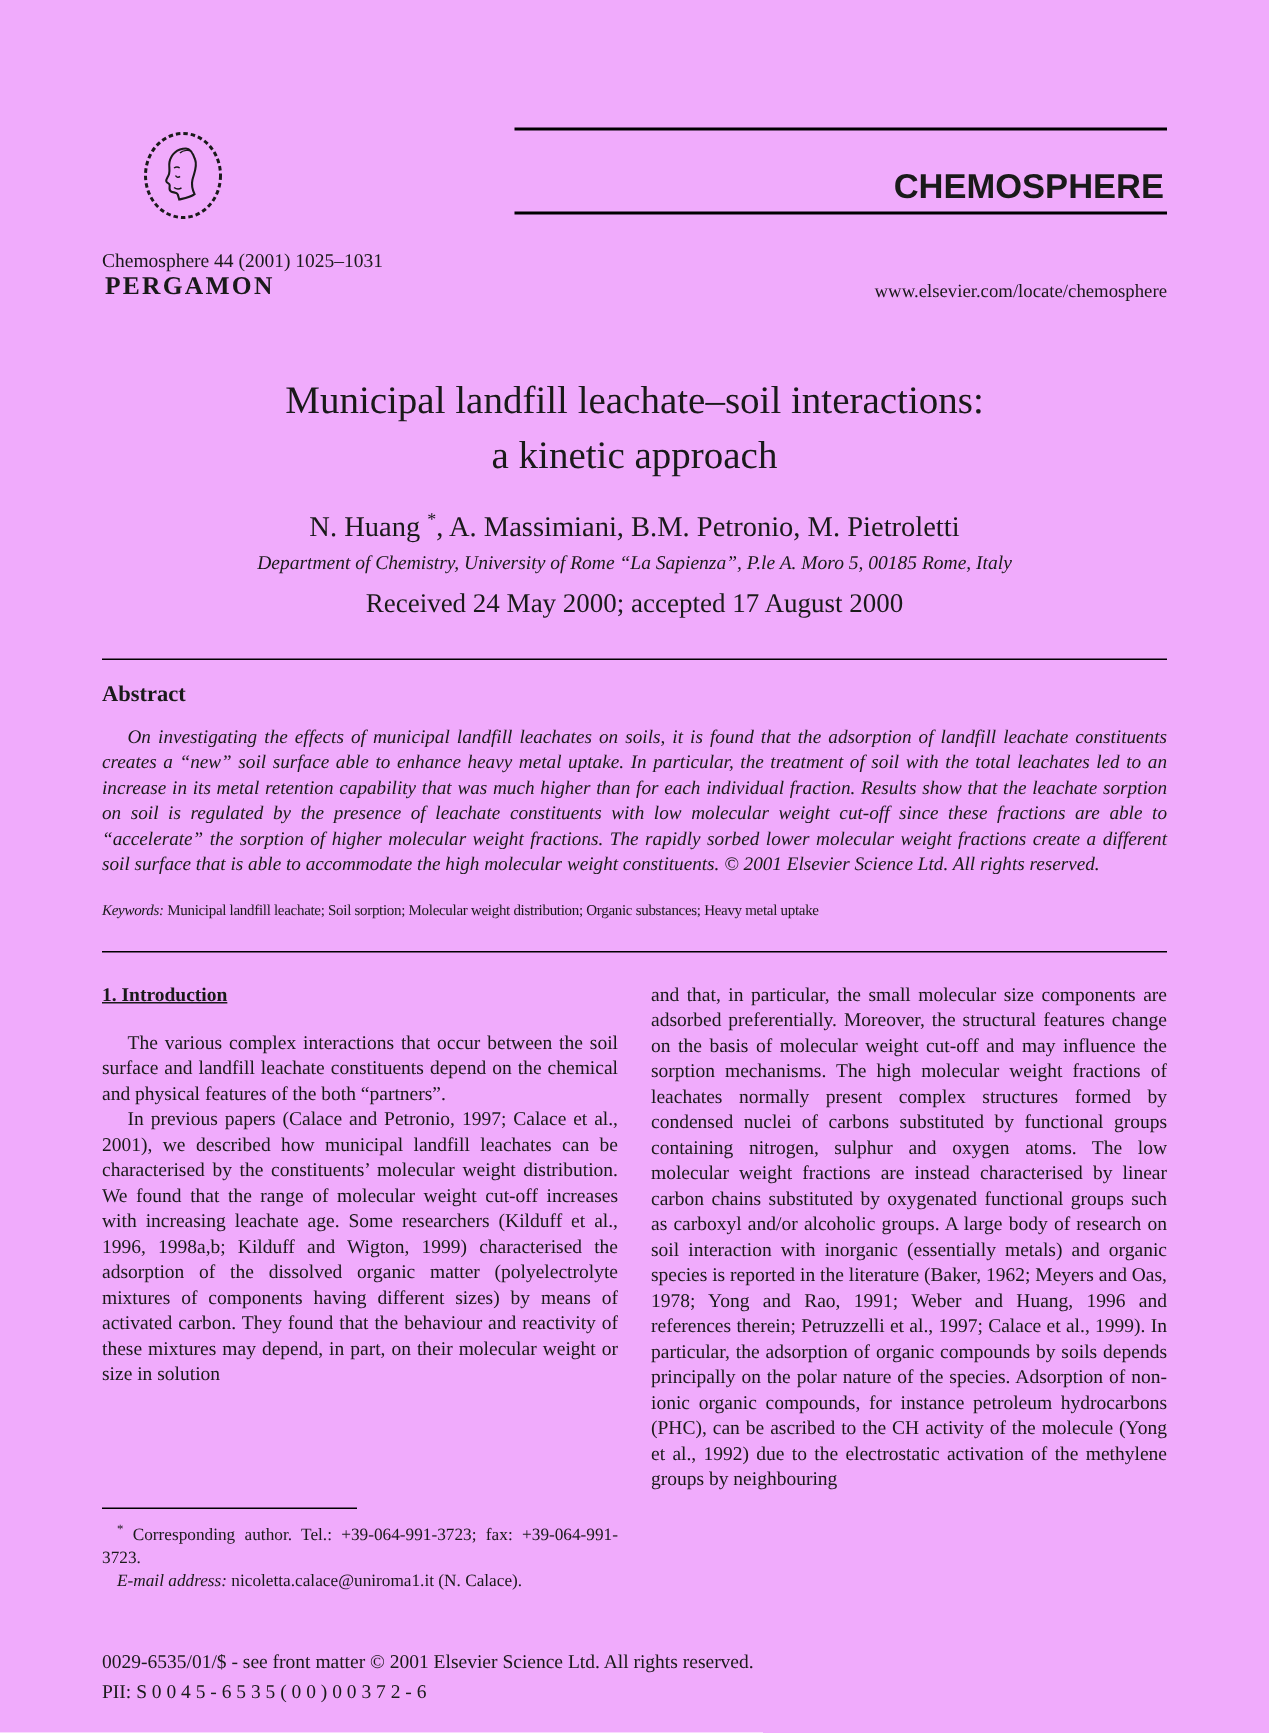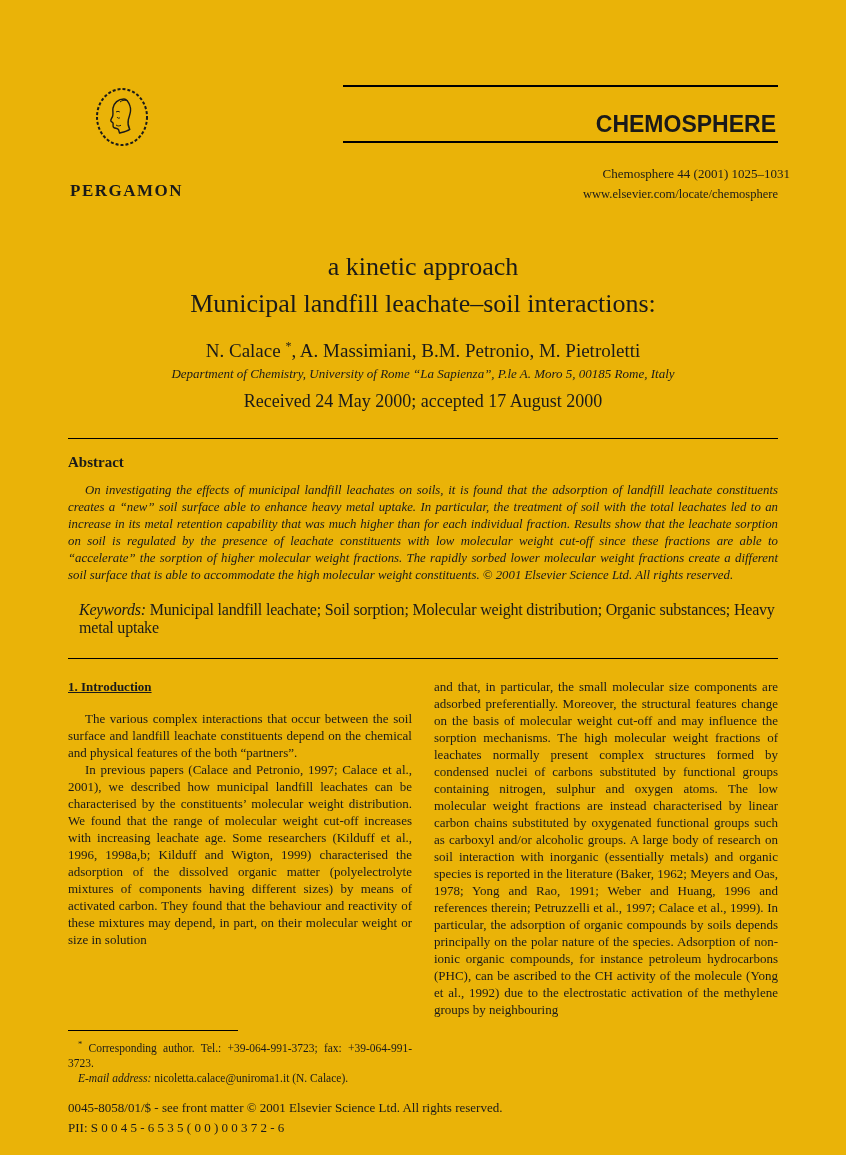--- a/index.html
+++ b/index.html
@@ -1,51 +1,51 @@
 <!DOCTYPE html>
 <html><head>
 <meta charset="utf-8">
 <style>
   * { box-sizing: border-box; }
   html, body { margin: 0; padding: 0; background: #ffffff; }
   .page {
     width: 846px; height: 1155px; margin: 0 auto; position: relative;
-    background: #eab308; color: #1a1a1a;
+    background: #f0abfc; color: #1a1a1a;
     font-family: "Liberation Serif", serif;
     padding: 85px 68px 0; overflow: hidden;
   }
 
   
   .header-top { position: relative; min-height: 62px; }
   .logo { position: absolute; left: 26px; top: 0; }
   .banner {
     margin-left: 275px; border-top: 2px solid #000; border-bottom: 2px solid #000;
     padding: 24px 2px 3px; text-align: right;
   }
   .banner-text { font-family: "Liberation Sans", sans-serif; font-weight: 700; font-size: 23px; }
   .header-meta { position: relative; height: 46px; margin-top: 14px; font-size: 13px; }
   .publisher { position: absolute; left: 2px; top: 20px; font-size: 17px; font-weight: 700; letter-spacing: 1.5px; }
-  .citation { position: absolute; left: 12px; width: 100%; text-align: right; top: 5px; }
+  .citation { position: absolute; left: 0; width: 100%; text-align: left; top: 5px; }
   .website { position: absolute; right: 0; top: 26px; font-size: 12.5px; }
 
   
   .title-block { text-align: center; margin-top: 42px; }
   .title { font-size: 26px; line-height: 1.42; font-weight: 400; }
   .authors { font-size: 19px; margin-top: 16px; }
   .authors sup { font-size: 12px; }
   .affiliation { font-style: italic; font-size: 13px; margin-top: 4px; }
   .received { font-size: 18px; margin-top: 9px; }
 
   .rule { border: 0; border-top: 1.3px solid #000; margin: 26px 0 0; }
   .rule-2 { border: 0; border-top: 1.3px solid #000; margin: 21px 0 0; }
 
   
   .abstract-heading { font-weight: 700; font-size: 15px; margin-top: 15px; }
   .abstract-text { font-size: 12.8px; line-height: 17px; text-align: justify; text-indent: 17px; margin-top: 11px; font-style: italic; }
-  .keywords { font-size: 16px; margin-top: 17px; letter-spacing: -0.2px; margin-left: 11px; }
+  .keywords { font-size: 10px; margin-top: 17px; letter-spacing: -0.2px; }
   .kw-label { font-style: italic; }
 
   
   .columns { display: flex; gap: 22px; margin-top: 19px; height: 408px; }
   .col { width: 344px; font-size: 13px; line-height: 17px; text-align: justify; }
   .col-left { display: flex; flex-direction: column; }
   .section-heading { font-size: 13px; font-weight: 700; margin: 0 0 15px; text-decoration: underline; }
   .body-para { margin: 0; text-indent: 17px; }
   .no-indent { text-indent: 0; }
 
@@ -82,24 +82,24 @@
     </div>
     <div class="header-meta">
       <span class="publisher">PERGAMON</span>
       <span class="citation">Chemosphere 44 (2001) 1025–1031</span>
       <span class="website">www.elsevier.com/locate/chemosphere</span>
     </div>
   </header>
 
   <section class="title-block">
     <div class="title">
+      <div>Municipal landfill leachate–soil interactions:</div>
       <div>a kinetic approach</div>
-      <div>Municipal landfill leachate–soil interactions:</div>
     </div>
-    <div class="authors"><span>N. Calace </span><sup>*</sup><span>, A. Massimiani, B.M. Petronio, M. Pietroletti</span></div>
+    <div class="authors"><span>N. Huang </span><sup>*</sup><span>, A. Massimiani, B.M. Petronio, M. Pietroletti</span></div>
     <div class="affiliation">Department of Chemistry, University of Rome “La Sapienza”, P.le A. Moro 5, 00185 Rome, Italy</div>
     <div class="received">Received 24 May 2000; accepted 17 August 2000</div>
   </section>
 
   <hr class="rule">
 
   <section>
     <div class="abstract-heading">Abstract</div>
     <p class="abstract-text">On investigating the effects of municipal landfill leachates on soils, it is found that the adsorption of landfill leachate constituents creates a “new” soil surface able to enhance heavy metal uptake. In particular, the treatment of soil with the total leachates led to an increase in its metal retention capability that was much higher than for each individual fraction. Results show that the leachate sorption on soil is regulated by the presence of leachate constituents with low molecular weight cut-off since these fractions are able to “accelerate” the sorption of higher molecular weight fractions. The rapidly sorbed lower molecular weight fractions create a different soil surface that is able to accommodate the high molecular weight constituents. © 2001 Elsevier Science Ltd. All rights reserved.</p>
     <p class="keywords"><span class="kw-label">Keywords:</span><span> Municipal landfill leachate; Soil sorption; Molecular weight distribution; Organic substances; Heavy metal uptake</span></p>
@@ -117,17 +117,17 @@
         <p class="fn-first"><sup>*</sup><span> Corresponding author. Tel.: +39-064-991-3723; fax: +39-064-991-3723.</span></p>
         <p class="fn-email"><span class="email-label">E-mail address:</span><span> nicoletta.calace@uniroma1.it (N. Calace).</span></p>
       </div>
     </div>
     <div class="col">
       <p class="body-para no-indent">and that, in particular, the small molecular size components are adsorbed preferentially. Moreover, the structural features change on the basis of molecular weight cut-off and may influence the sorption mechanisms. The high molecular weight fractions of leachates normally present complex structures formed by condensed nuclei of carbons substituted by functional groups containing nitrogen, sulphur and oxygen atoms. The low molecular weight fractions are instead characterised by linear carbon chains substituted by oxygenated functional groups such as carboxyl and/or alcoholic groups. A large body of research on soil interaction with inorganic (essentially metals) and organic species is reported in the literature (Baker, 1962; Meyers and Oas, 1978; Yong and Rao, 1991; Weber and Huang, 1996 and references therein; Petruzzelli et al., 1997; Calace et al., 1999). In particular, the adsorption of organic compounds by soils depends principally on the polar nature of the species. Adsorption of non-ionic organic compounds, for instance petroleum hydrocarbons (PHC), can be ascribed to the CH activity of the molecule (Yong et al., 1992) due to the electrostatic activation of the methylene groups by neighbouring</p>
     </div>
   </section>
 
   <footer class="footer">
-    <p>0045-8058/01/$ - see front matter © 2001 Elsevier Science Ltd. All rights reserved.</p>
+    <p>0029-6535/01/$ - see front matter © 2001 Elsevier Science Ltd. All rights reserved.</p>
     <p>PII: S 0 0 4 5 - 6 5 3 5 ( 0 0 ) 0 0 3 7 2 - 6</p>
   </footer>
 
 </div>
 
 </body></html>

